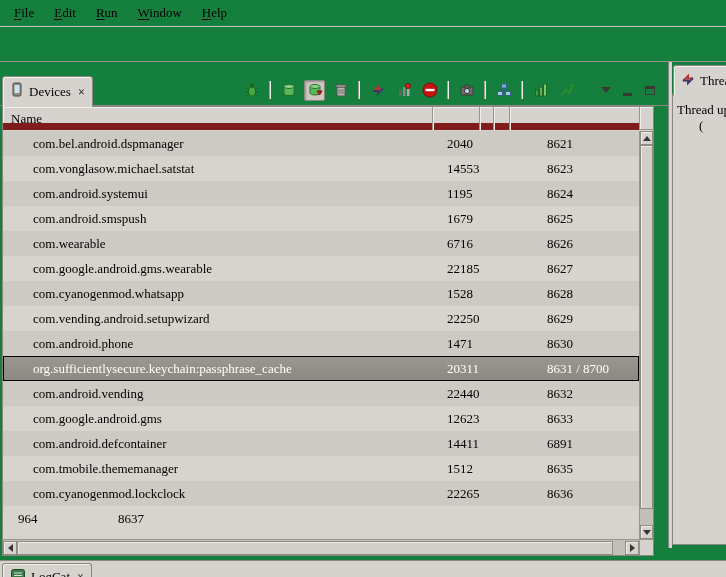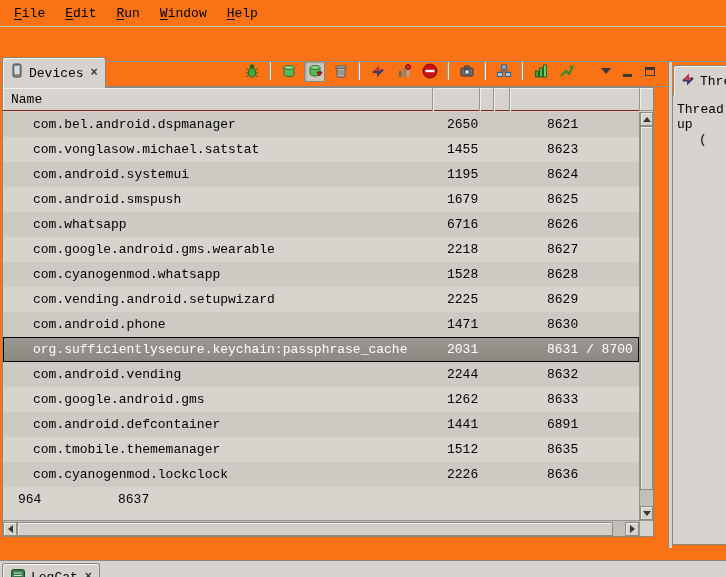--- a/index.html
+++ b/index.html
@@ -1,51 +1,51 @@
 <!DOCTYPE html>
 <html><head>
 <meta charset="utf-8">
 <style>
   *{margin:0;padding:0;box-sizing:border-box;}
   html,body{width:726px;height:577px;background:#d6d3ce;}
-  .app{position:relative;width:726px;height:577px;background:#f97316;overflow:hidden;
-       font-family:Liberation Mono, monospace;font-size:13px;color:#000;}
+  .app{position:relative;width:726px;height:577px;background:#15803d;overflow:hidden;
+       font-family:Liberation Serif, serif;font-size:13px;color:#000;}
 
   
   .menubar{position:absolute;left:0;top:0;width:726px;height:27px;display:flex;align-items:center;
            padding-left:4px;border-bottom:1px solid #c6c3bd;}
   .menu-item{padding:3px 10px;cursor:default;}
   .menu-item u{text-underline-offset:2px;}
 
   
   .toolbar-strip{position:absolute;left:0;top:27px;width:726px;height:35px;border-bottom:1px solid #94918c;}
 
   
-  .devices-panel{position:absolute;left:0;top:54px;width:668px;height:486px;}
+  .devices-panel{position:absolute;left:0;top:73px;width:668px;height:486px;}
   .tabrow{position:absolute;left:0;top:0;width:100%;height:33px;border-bottom:1px solid #8a8781;}
   .tab{position:absolute;left:2px;top:3px;height:31px;display:flex;align-items:center;gap:5px;padding:0 7px;
        background:#d6d3ce;border:1px solid #8a8781;border-bottom:none;border-radius:3px 3px 0 0;
        box-shadow:inset 1px 1px 0 #f3f1ee;z-index:3;white-space:nowrap;}
   .closex{font-weight:bold;font-size:12px;color:#333;margin-left:2px;}
 
   
   .panel-toolbar{position:absolute;right:10px;top:5px;height:24px;display:flex;align-items:center;gap:5px;z-index:2;}
   .tb{width:21px;height:21px;display:flex;align-items:center;justify-content:center;border-radius:2px;}
   .tb.pressed{background:#cbc8c2;border:1px solid #8a8781;box-shadow:inset 1px 1px 2px rgba(0,0,0,.25);}
   .tbsep{width:2px;height:18px;border-left:1px solid #a09d97;border-right:1px solid #efedea;margin:0 2px;}
   .tbgap{width:10px;}
   .tb.small{width:17px;}
   .tri-down{width:0;height:0;border-left:5px solid transparent;border-right:5px solid transparent;border-top:6px solid #3a3834;}
   .min-glyph{width:9px;height:3px;background:#3a3834;margin-top:8px;}
   .max-glyph{width:10px;height:9px;border:1px solid #3a3834;border-top:3px solid #3a3834;}
 
   
   .devices-content{position:absolute;left:2px;top:33px;width:652px;height:450px;background:#d6d3ce;
                    border:1px solid #8a8781;}
-  .thead{position:absolute;left:0;top:0;width:636px;height:23px;border-bottom:1px solid #7f1d1d;
+  .thead{position:absolute;left:0;top:0;width:636px;height:23px;border-bottom:7px solid #7f1d1d;
          box-shadow:inset 1px 1px 0 #f0eeea;}
   .thead-label{line-height:23px;padding-left:8px;}
   .colsep{position:absolute;top:0;height:23px;width:1px;background:#98958e;box-shadow:1px 0 0 #f0eeea;}
   .corner-tr{position:absolute;left:636px;top:0;width:14px;height:23px;background:#d6d3ce;
              border-left:1px solid #98958e;border-bottom:1px solid #98958e;box-shadow:inset 1px 1px 0 #f0eeea;}
   .tbody{position:absolute;left:0;top:24px;width:636px;height:408px;overflow:hidden;background:#d6d3ce;}
   .trow{height:25px;display:flex;align-items:center;}
   .trow.even{background:#cdcac4;}
   .trow.odd{background:#d7d4ce;}
   .trow.selected{background:linear-gradient(#9b9791,#8b8781);color:#fff;outline:1px solid #000;outline-offset:-1px;}
@@ -214,21 +214,21 @@
         <div class="colsep" style="left:429px"></div>
         <div class="colsep" style="left:476px"></div>
         <div class="colsep" style="left:490px"></div>
         <div class="colsep" style="left:506px"></div>
       </div>
       <div class="corner-tr"></div>
 
       <div class="tbody">
           <div class="trow even">
     <div class="c name">com.bel.android.dspmanager</div>
-    <div class="c pid">2650</div>
+    <div class="c pid">2040</div>
     <div class="c g1"></div>
     <div class="c g2"></div>
     <div class="c port">8621</div>
   </div>
           <div class="trow odd">
     <div class="c name">com.vonglasow.michael.satstat</div>
     <div class="c pid">14553</div>
     <div class="c g1"></div>
     <div class="c g2"></div>
     <div class="c port">8623</div>
@@ -241,21 +241,21 @@
     <div class="c port">8624</div>
   </div>
           <div class="trow odd">
     <div class="c name">com.android.smspush</div>
     <div class="c pid">1679</div>
     <div class="c g1"></div>
     <div class="c g2"></div>
     <div class="c port">8625</div>
   </div>
           <div class="trow even">
-    <div class="c name">com.whatsapp</div>
+    <div class="c name">com.wearable</div>
     <div class="c pid">6716</div>
     <div class="c g1"></div>
     <div class="c g2"></div>
     <div class="c port">8626</div>
   </div>
           <div class="trow odd">
     <div class="c name">com.google.android.gms.wearable</div>
     <div class="c pid">22185</div>
     <div class="c g1"></div>
     <div class="c g2"></div>

